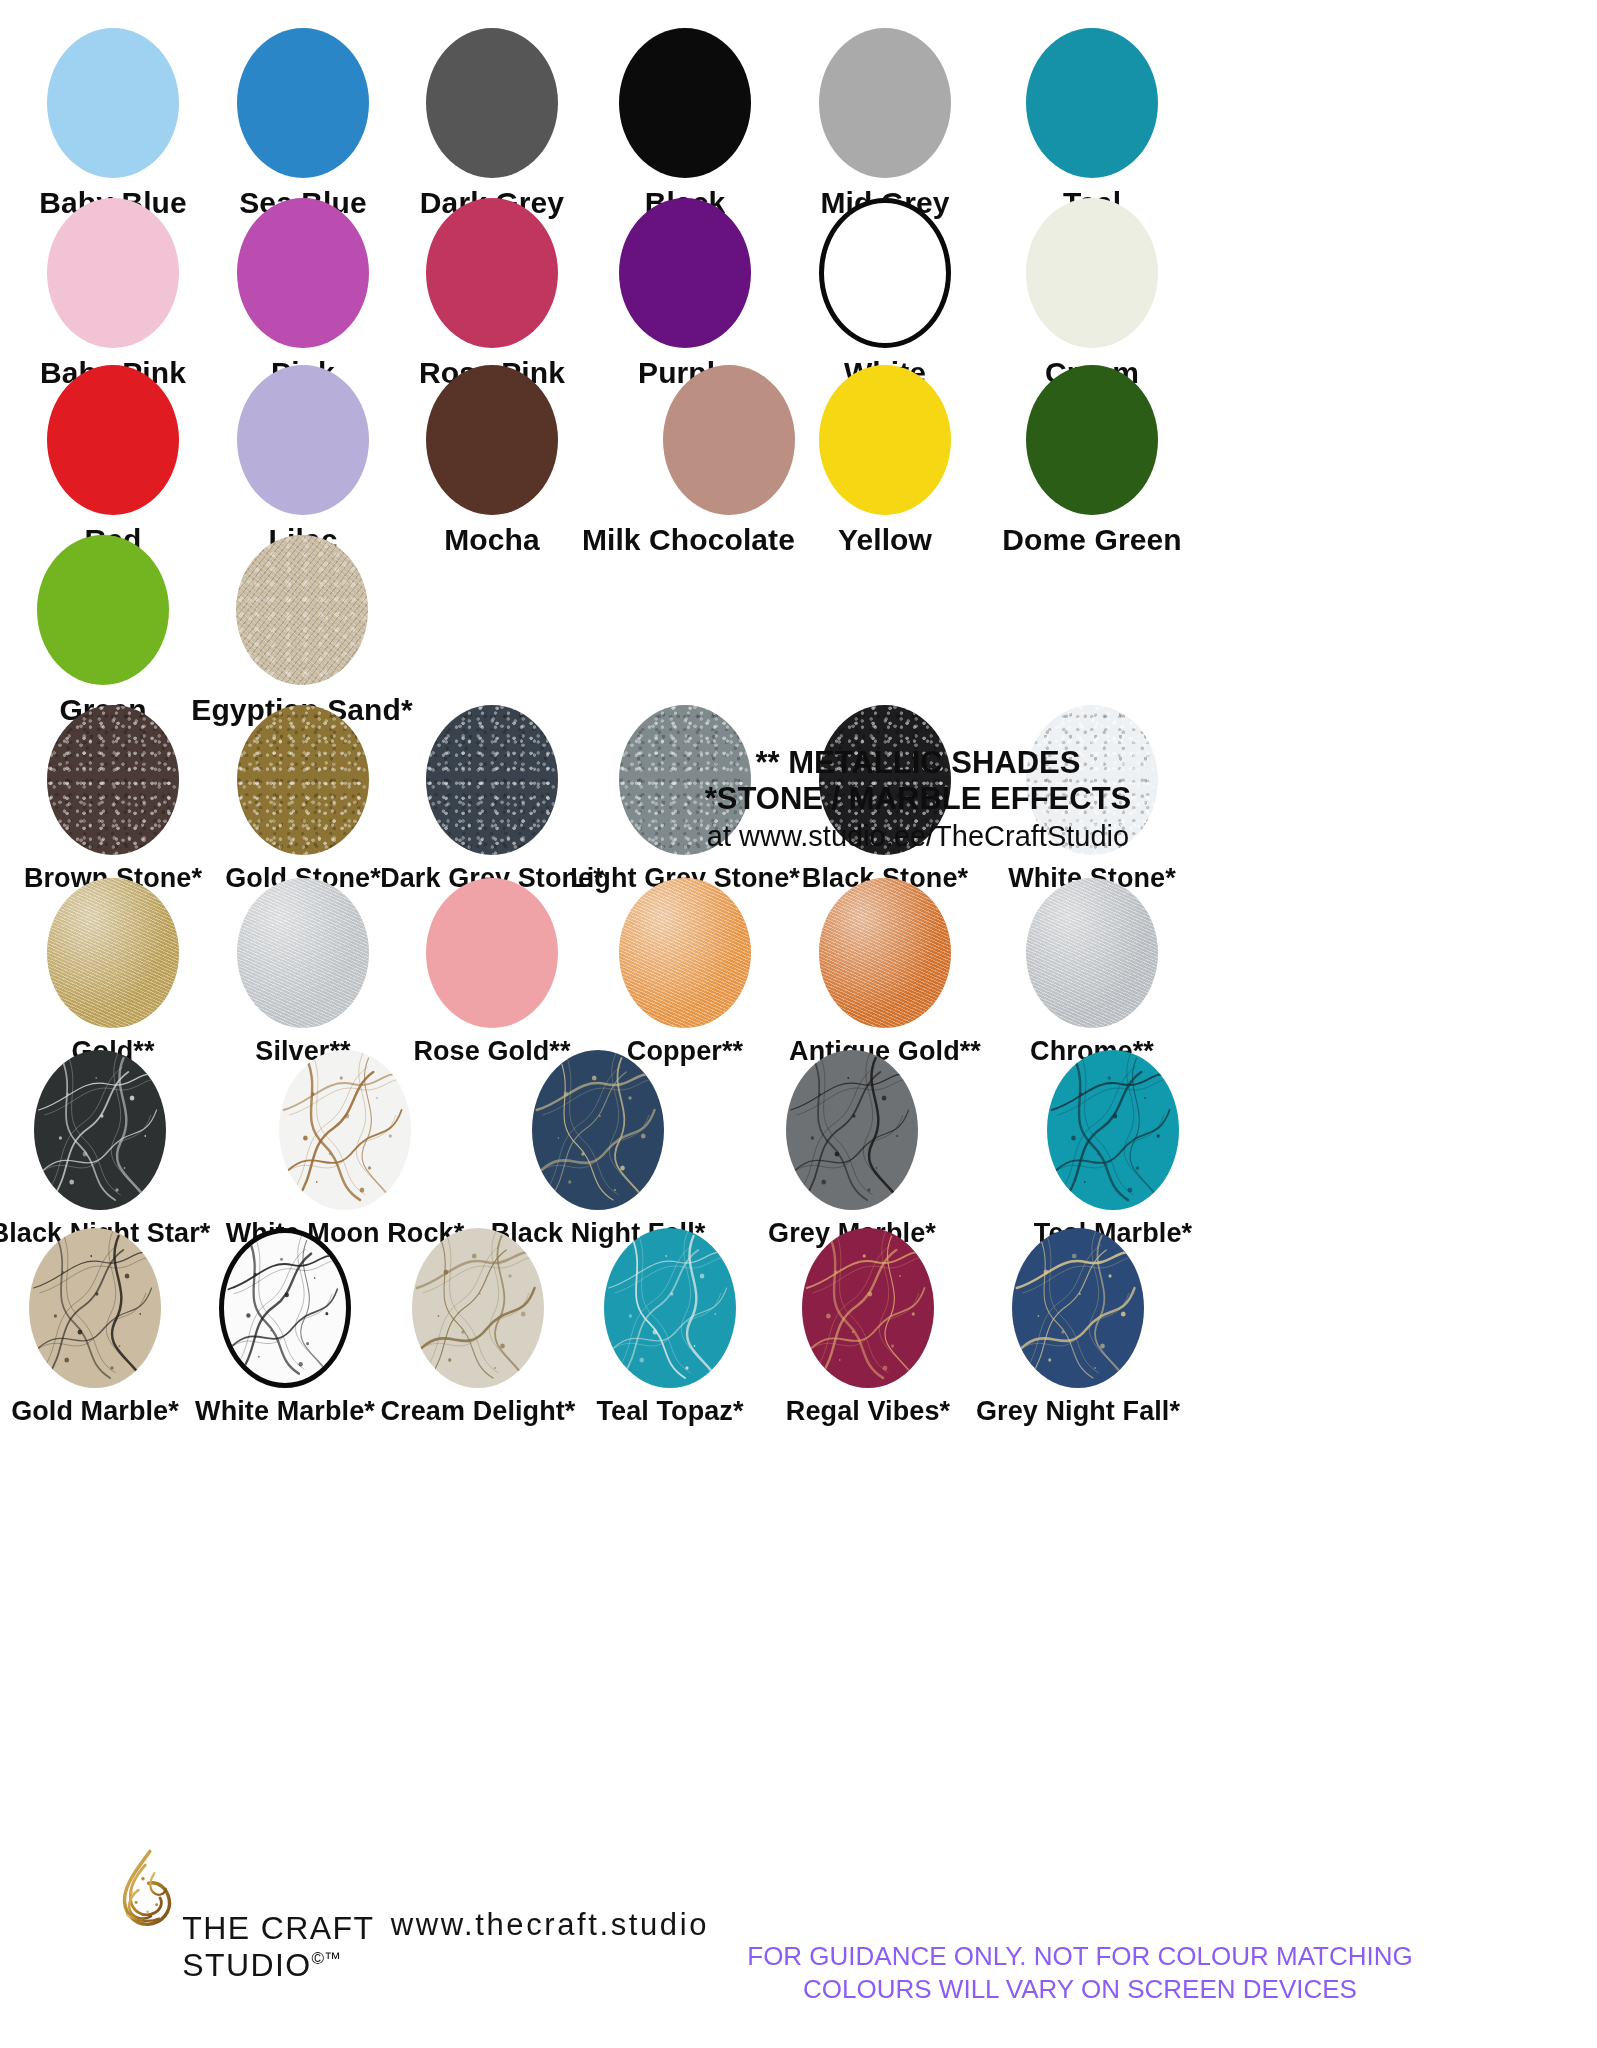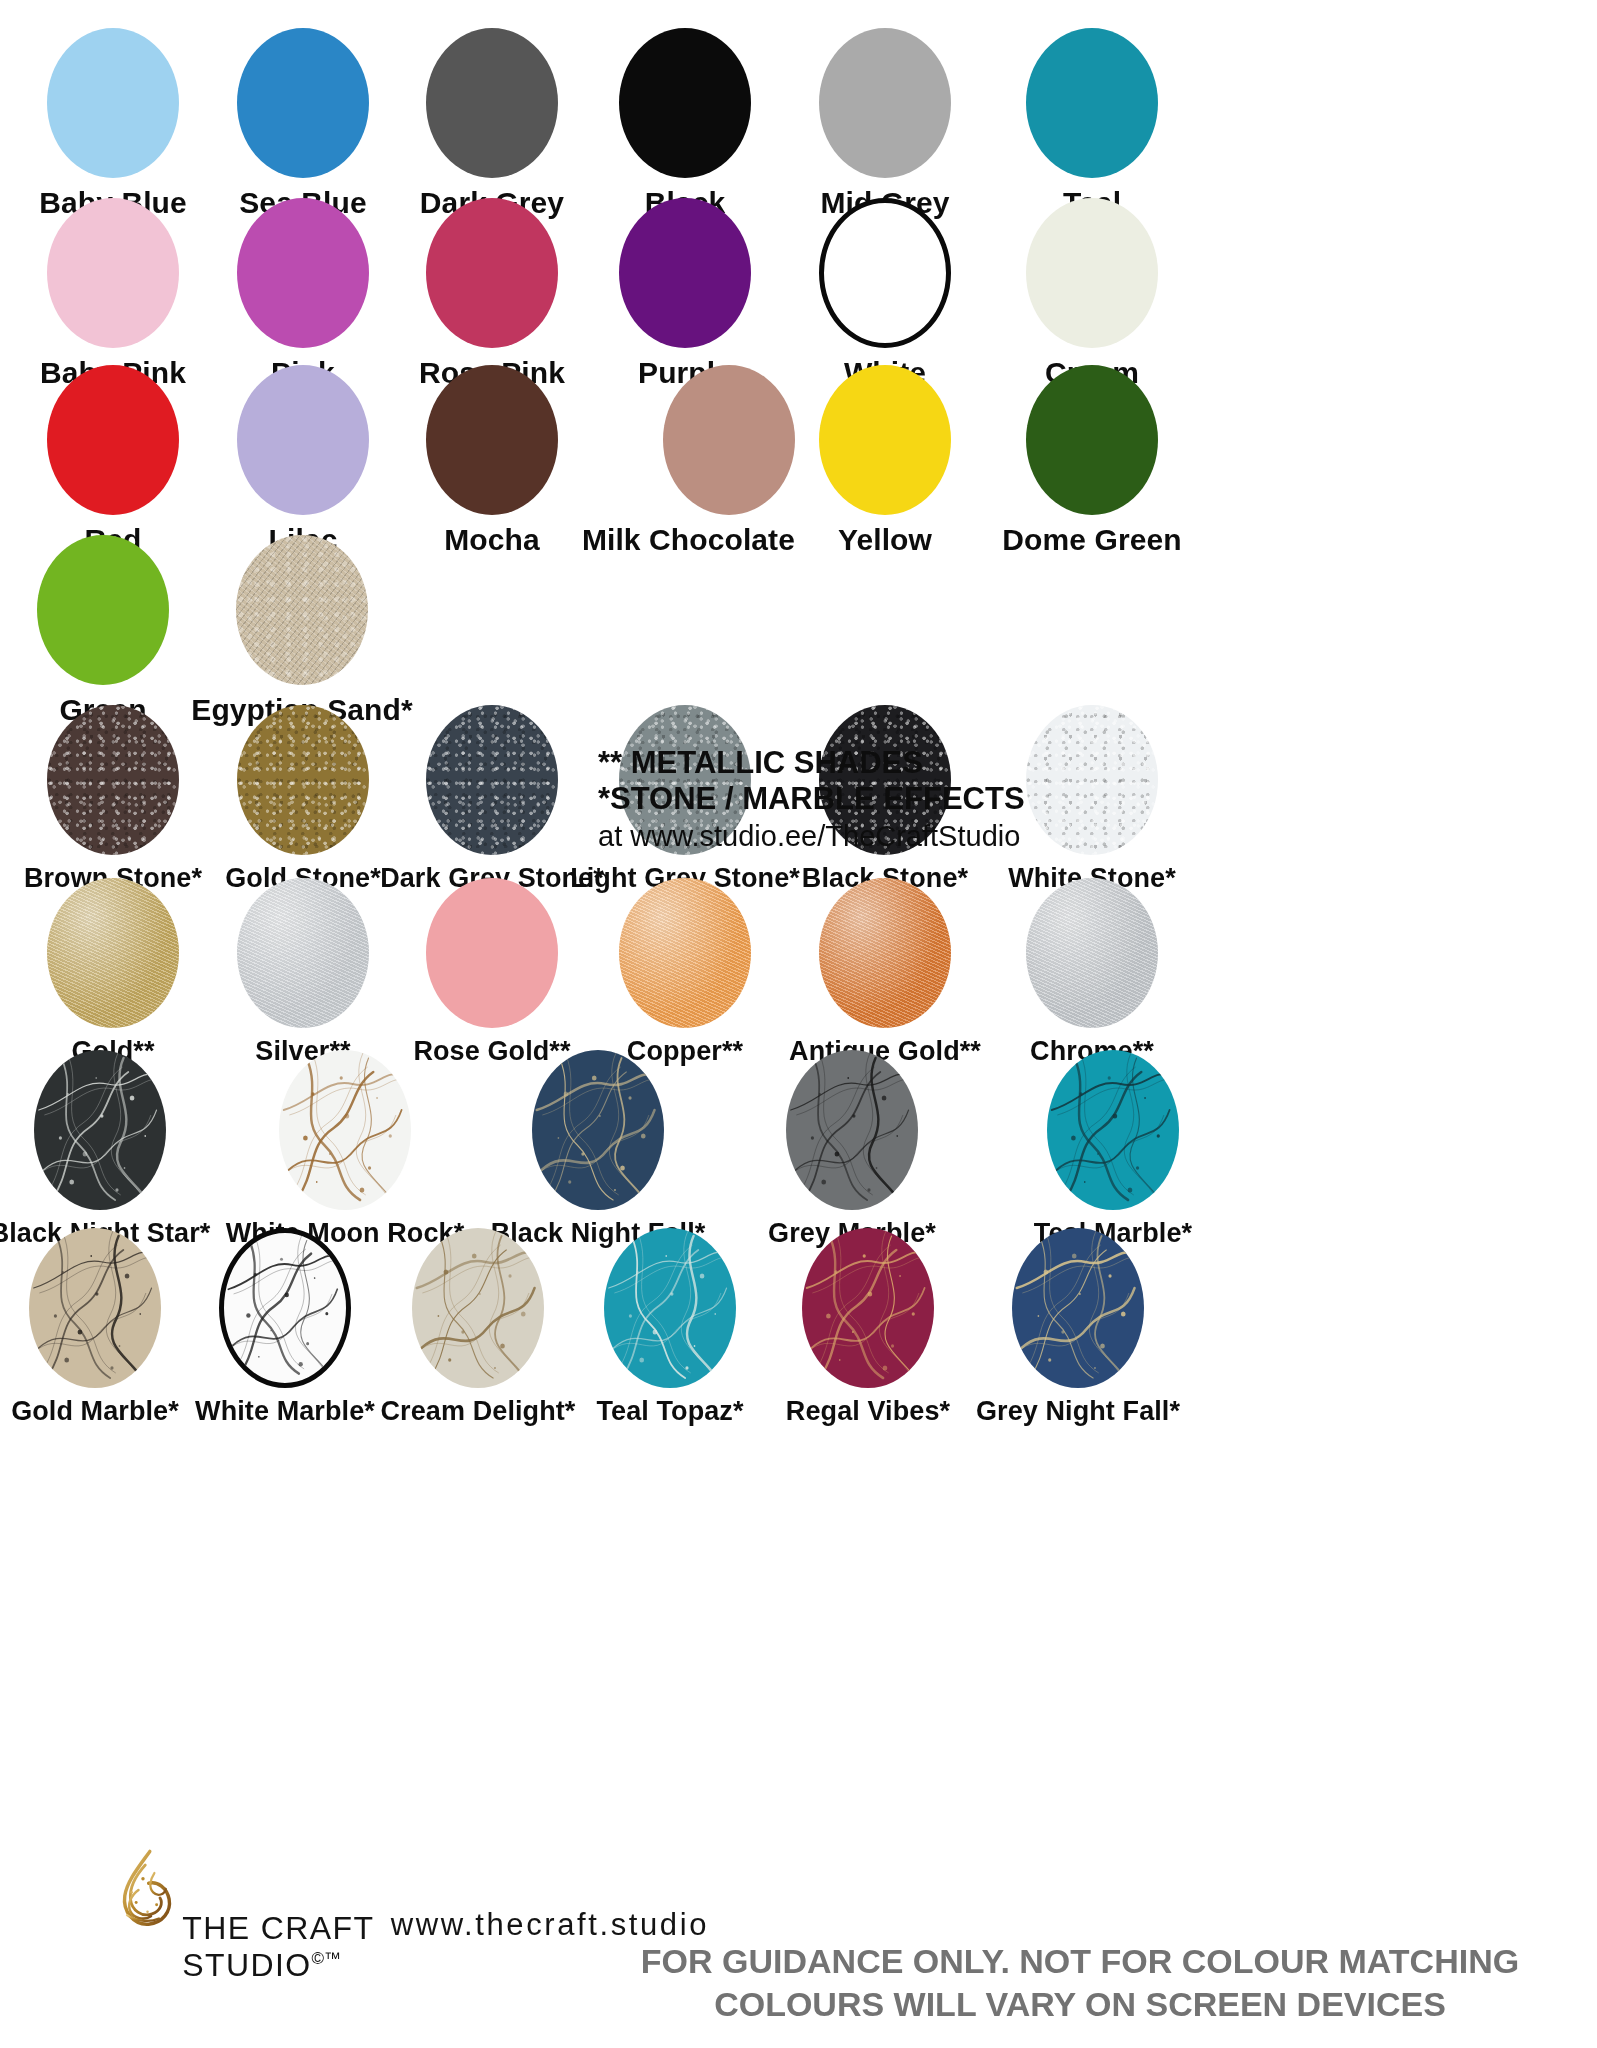--- a/index.html
+++ b/index.html
@@ -52,35 +52,35 @@
   .tex-metal:after{
     content:"";position:absolute;inset:0;
     background-image:
       repeating-linear-gradient(24deg, rgba(255,255,255,.30) 0 1px, rgba(0,0,0,.05) 1px 3px),
       radial-gradient(ellipse at 32% 26%, rgba(255,255,255,.55), transparent 62%);
   }
   .veins{position:absolute;inset:0;}
   .veins svg{width:100%;height:100%;display:block;}
 
   
-  .info{position:absolute;color:#0d0d0d;}
+  .info{position:absolute;text-align:center;color:#0d0d0d;}
   .info .l1{font-size:31px;font-weight:700;line-height:1.16;}
   .info .l2{font-size:29px;font-weight:400;line-height:1.2;margin-top:14px;}
 
   
   .footer-logo{position:absolute;display:flex;flex-direction:row;align-items:center;}
   .logo-row{display:flex;align-items:flex-end;}
   .logo-mark{width:118px;height:150px;margin-right:4px;}
   .brand{font-size:32px;letter-spacing:1.4px;color:#141414;font-weight:400;
          font-family:"Liberation Sans","DejaVu Sans",sans-serif;padding-bottom:14px;}
   .brand sup{font-size:17px;vertical-align:super;letter-spacing:0;}
   .site{font-size:31px;letter-spacing:2.6px;color:#141414;margin-top:4px;
         font-family:"Liberation Sans","DejaVu Sans",sans-serif;}
-  .warn{position:absolute;text-align:center;color:#737373;font-weight:700;
-        font-size:34px;line-height:1.26;}
+  .warn{position:absolute;text-align:center;color:#8b5cf6;font-weight:400;
+        font-size:26px;line-height:1.26;}
 </style>
 </head>
 <body>
 
 <div class="sheet">
 
   <div id="rows-host">
       <div class="cell" style="position: absolute; left: 3px; top: 28px; width: 220px;">
         <div class="swatch" style="background: rgb(158, 210, 240); width: 132px; height: 150px;"></div>
         <div class="label">Baby Blue</div>

